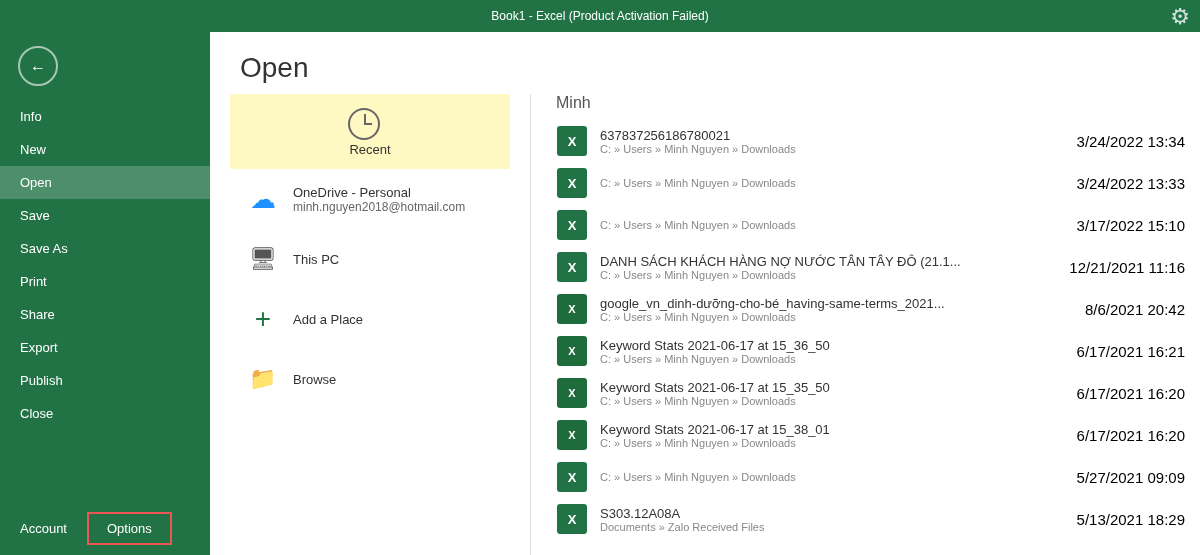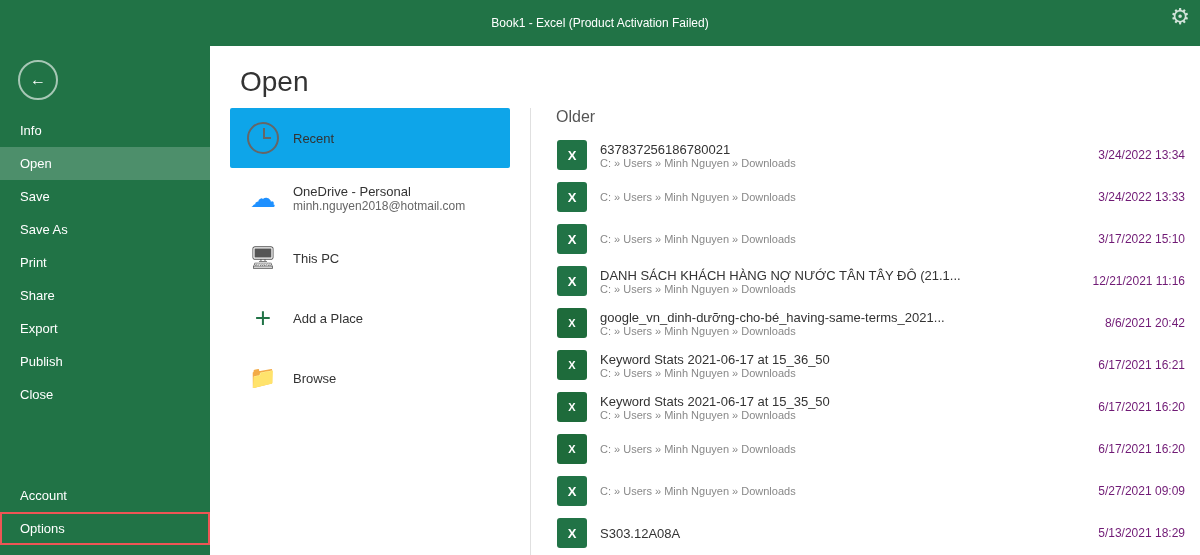--- a/index.html
+++ b/index.html
@@ -1,21 +1,21 @@
 <!DOCTYPE html>
 <html><head>
   <meta charset="utf-8">
   <style>
     * { margin: 0; padding: 0; box-sizing: border-box; }
     body { width: 1200px; height: 555px; font-family: 'Segoe UI', Arial, sans-serif; display: flex; flex-direction: column; overflow: hidden; background: #fff; }
 
     
     .title-bar {
       background: #217346;
-      height: 46px;
+      height: 32px;
       display: flex;
       align-items: center;
       justify-content: center;
       position: relative;
       flex-shrink: 0;
     }
     .title-bar-text {
       color: #fff;
       font-size: 12px;
     }
@@ -80,21 +80,20 @@
       outline: 2px solid #e55;
       outline-offset: -2px;
     }
 
     .sidebar-spacer {
       flex: 1;
     }
 
     .sidebar-bottom {
       display: flex;
-      flex-direction: column;
       margin-bottom: 10px;
     }
 
     
     .content {
       flex: 1;
       background: #fff;
       display: flex;
       flex-direction: column;
       overflow: hidden;
@@ -125,21 +124,22 @@
     }
 
     .location-item {
       display: flex;
       align-items: center;
       padding: 12px 15px;
       cursor: pointer;
       border-radius: 2px;
     }
     .location-item.active {
-      background: #0ea5e9;
+      background: #fef9c3;
+      flex-direction: column;
     }
 
     .location-icon {
       width: 36px;
       height: 36px;
       margin-right: 12px;
       display: flex;
       align-items: center;
       justify-content: center;
       flex-shrink: 0;
@@ -293,22 +293,22 @@
       white-space: nowrap;
       overflow: hidden;
       text-overflow: ellipsis;
     }
     .file-path {
       font-size: 11px;
       color: #888;
     }
 
     .file-date {
-      font-size: 12px;
-      color: #701a75;
+      font-size: 15px;
+      color: #000000;
       white-space: nowrap;
       margin-left: 17px;
       flex-shrink: 0;
     }
 
     
     .files-panel::-webkit-scrollbar {
       width: 8px;
     }
     .files-panel::-webkit-scrollbar-track {
@@ -325,20 +325,21 @@
   <span class="title-bar-text">Book1 - Excel (Product Activation Failed)</span>
   <span class="title-bar-icon">⚙</span>
 </div>
 
 <div class="app-body">
 
   <div class="sidebar">
     <div class="sidebar-back-btn">←</div>
     <div class="sidebar-nav" id="sidebar-nav">
     <div class="sidebar-item">Info</div>
+        <div class="sidebar-item">New</div>
         <div class="sidebar-item active">Open</div>
         <div class="sidebar-item">Save</div>
         <div class="sidebar-item">Save As</div>
         <div class="sidebar-item">Print</div>
         <div class="sidebar-item">Share</div>
         <div class="sidebar-item">Export</div>
         <div class="sidebar-item">Publish</div>
         <div class="sidebar-item">Close</div>
         <div class="sidebar-spacer"></div>
       </div>
@@ -398,21 +399,21 @@
     <div class="location-text">
       <span class="location-name">Browse</span>
 
     </div>
   </div>
         </div>
 
       <div class="divider-vertical"></div>
 
       <div class="files-panel">
-        <div class="files-section-title">Older</div>
+        <div class="files-section-title">Minh</div>
         <div id="files-list">
             <div class="file-row">
     <div class="file-icon">
                 <div class="excel-icon">
                   <span style="font-size:13px;font-weight:bold;">X</span>
                 </div>
               </div>
     <div class="file-info">
       <div class="file-name">637837256186780021</div>
       <div class="file-path">C: » Users » Minh Nguyen » Downloads</div>
@@ -489,20 +490,21 @@
     </div>
     <div class="file-date">6/17/2021 16:20</div>
   </div>
             <div class="file-row">
     <div class="file-icon">
                 <div class="excel-icon-alt">
                   <span style="font-size:11px;font-weight:bold;">X</span>
                 </div>
               </div>
     <div class="file-info">
+      <div class="file-name">Keyword Stats 2021-06-17 at 15_38_01</div>
       <div class="file-path">C: » Users » Minh Nguyen » Downloads</div>
     </div>
     <div class="file-date">6/17/2021 16:20</div>
   </div>
             <div class="file-row">
     <div class="file-icon">
                 <div class="excel-icon">
                   <span style="font-size:13px;font-weight:bold;">X</span>
                 </div>
               </div>
@@ -512,20 +514,21 @@
     <div class="file-date">5/27/2021 09:09</div>
   </div>
             <div class="file-row">
     <div class="file-icon">
                 <div class="excel-icon">
                   <span style="font-size:13px;font-weight:bold;">X</span>
                 </div>
               </div>
     <div class="file-info">
       <div class="file-name">S303.12A08A</div>
+      <div class="file-path">Documents » Zalo Received Files</div>
     </div>
     <div class="file-date">5/13/2021 18:29</div>
   </div>
           </div>
       </div>
 
     </div>
   </div>
 </div>
 

